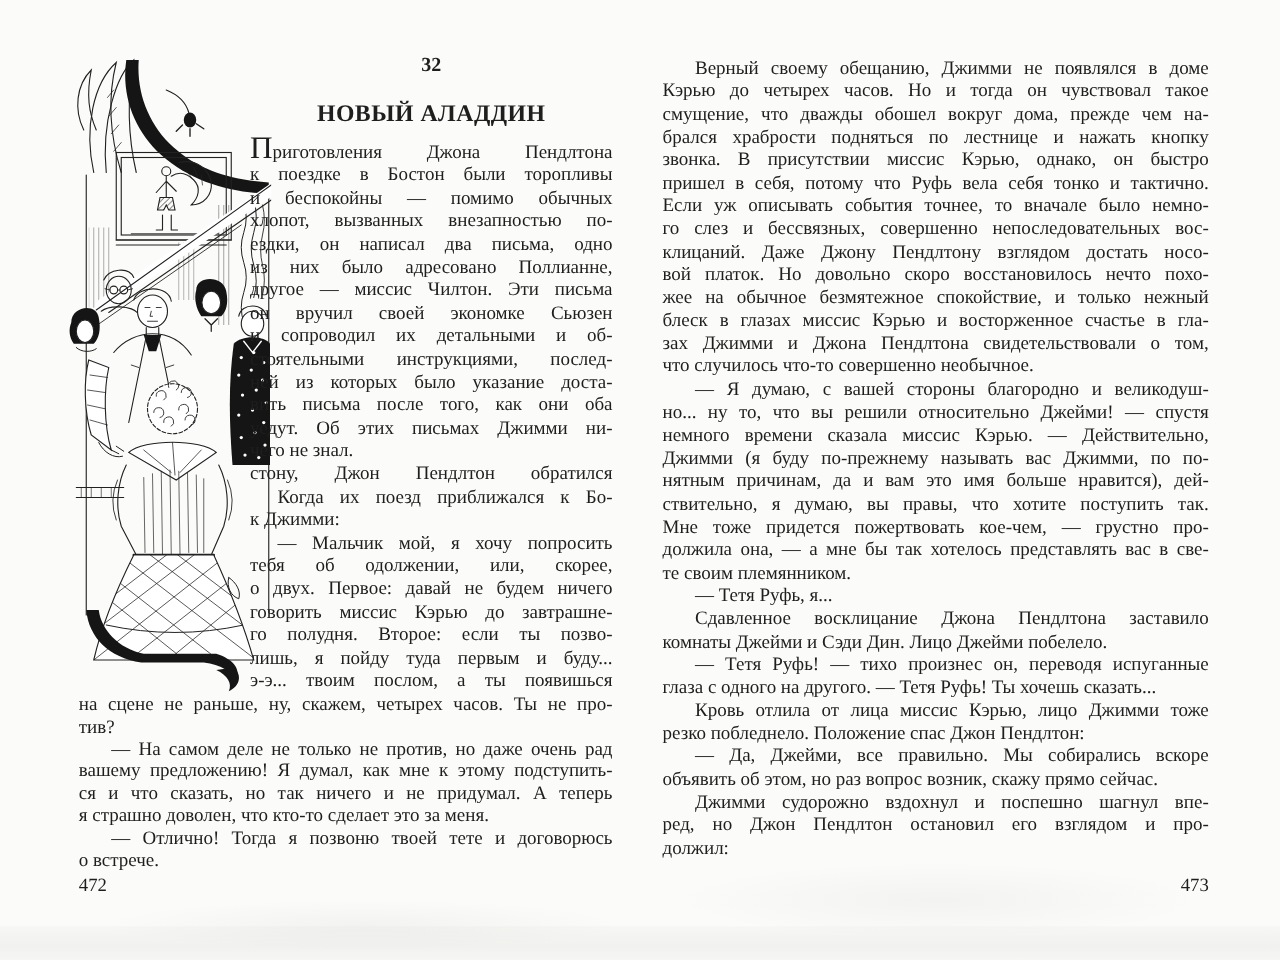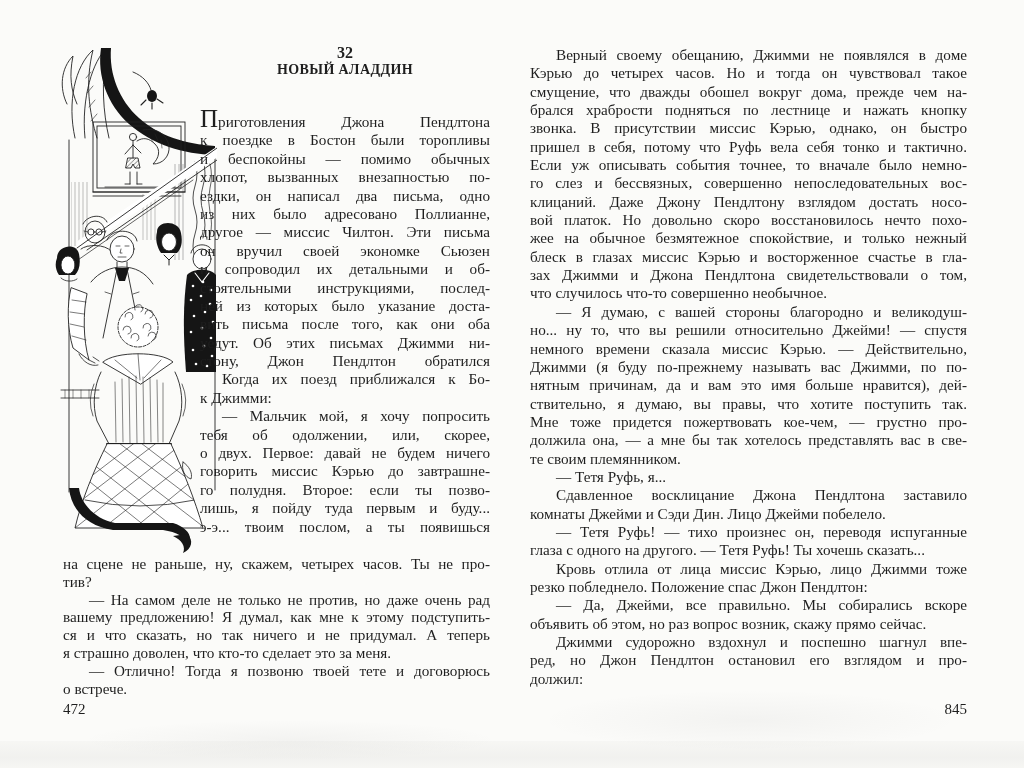--- a/index.html
+++ b/index.html
@@ -20,21 +20,21 @@
   .ln.e{text-align-last:left;}
   .ln.i{text-indent:26px;}
   .narrow{--lh:18.4px;line-height:18.4px;left:200px;top:113px;width:290px;}
   .narrow .ln.i{text-indent:22px;}
   .widecol{--lh:17.8px;line-height:17.8px;left:63px;top:555px;width:427px;}
   .rightcol{--lh:18.35px;line-height:18.35px;left:530px;top:46px;width:437px;}
   .cap{font-size:25px;line-height:0;}
   
   .heading{position:absolute;left:200px;top:44px;width:290px;text-align:center;}
   .ch-num{font-weight:bold;font-size:16px;}
-  .ch-title{font-weight:bold;font-size:14px;letter-spacing:.4px;margin-top:0;}
+  .ch-title{font-weight:bold;font-size:19px;letter-spacing:.4px;margin-top:19px;}
   
   .pn{position:absolute;font-size:15px;}
   .pn-left{left:63px;top:701px;}
   .pn-right{left:530px;top:701px;width:437px;text-align:right;}
   
   .illus{position:absolute;left:45px;top:42px;width:172px;height:528px;}
   svg{display:block;}
 </style>
 </head>
 <body>
@@ -190,20 +190,21 @@
       <div class="ln">хлопот, вызванных внезапностью по-</div>
       <div class="ln">ездки, он написал два письма, одно</div>
       <div class="ln">из них было адресовано Поллианне,</div>
       <div class="ln">другое — миссис Чилтон. Эти письма</div>
       <div class="ln">он вручил своей экономке Сьюзен</div>
       <div class="ln">и сопроводил их детальными и об-</div>
       <div class="ln">стоятельными инструкциями, послед-</div>
       <div class="ln">ней из которых было указание доста-</div>
       <div class="ln">вить письма после того, как они оба</div>
       <div class="ln">уедут. Об этих письмах Джимми ни-</div>
+      <div class="ln e">чего не знал.</div>
       <div class="ln">стону, Джон Пендлтон обратился</div>
       <div class="ln i">Когда их поезд приближался к Бо-</div>
       <div class="ln e">к Джимми:</div>
       <div class="ln i">— Мальчик мой, я хочу попросить</div>
       <div class="ln">тебя об одолжении, или, скорее,</div>
       <div class="ln">о двух. Первое: давай не будем ничего</div>
       <div class="ln">говорить миссис Кэрью до завтрашне-</div>
       <div class="ln">го полудня. Второе: если ты позво-</div>
       <div class="ln">лишь, я пойду туда первым и буду...</div>
       <div class="ln">э-э... твоим послом, а ты появишься</div>
@@ -250,15 +251,15 @@
       <div class="ln i">— Тетя Руфь! — тихо произнес он, переводя испуганные</div>
       <div class="ln e">глаза с одного на другого. — Тетя Руфь! Ты хочешь сказать...</div>
       <div class="ln i">Кровь отлила от лица миссис Кэрью, лицо Джимми тоже</div>
       <div class="ln e">резко побледнело. Положение спас Джон Пендлтон:</div>
       <div class="ln i">— Да, Джейми, все правильно. Мы собирались вскоре</div>
       <div class="ln e">объявить об этом, но раз вопрос возник, скажу прямо сейчас.</div>
       <div class="ln i">Джимми судорожно вздохнул и поспешно шагнул впе-</div>
       <div class="ln">ред, но Джон Пендлтон остановил его взглядом и про-</div>
       <div class="ln e">должил:</div>
     </div>
-  <div class="pn pn-right">845</div>
+  <div class="pn pn-right">473</div>
 
 </div>
 
 </body></html>

